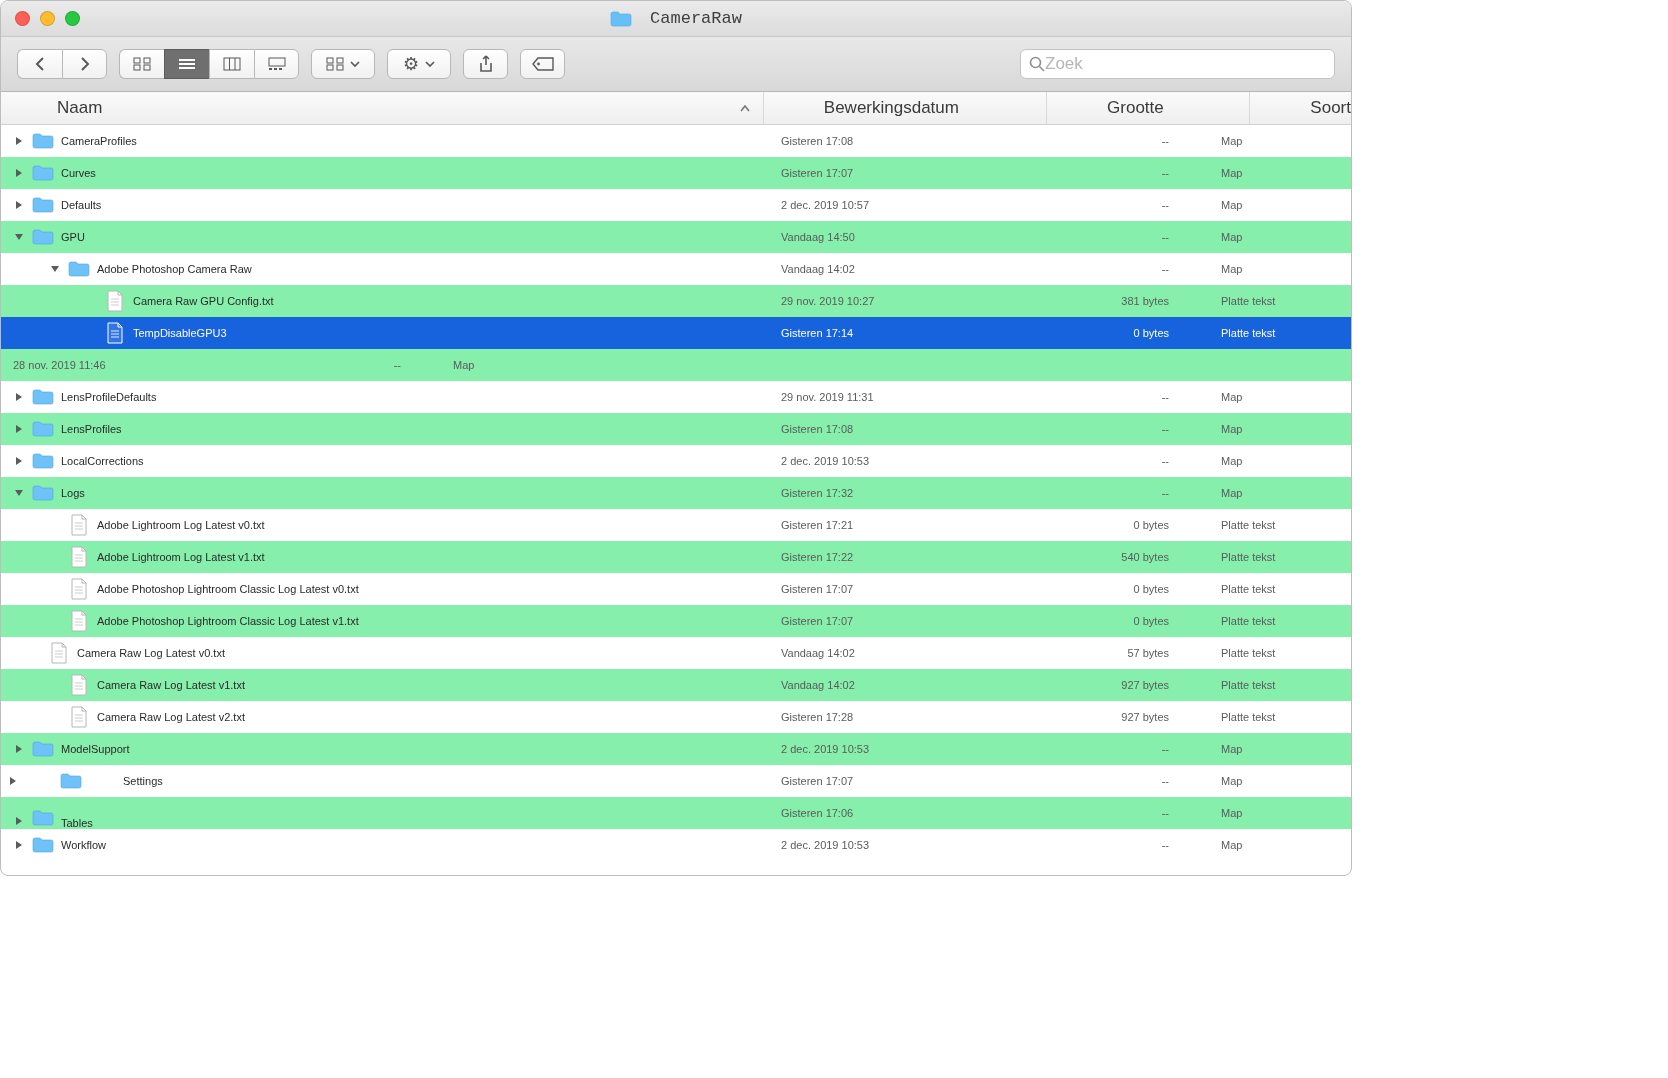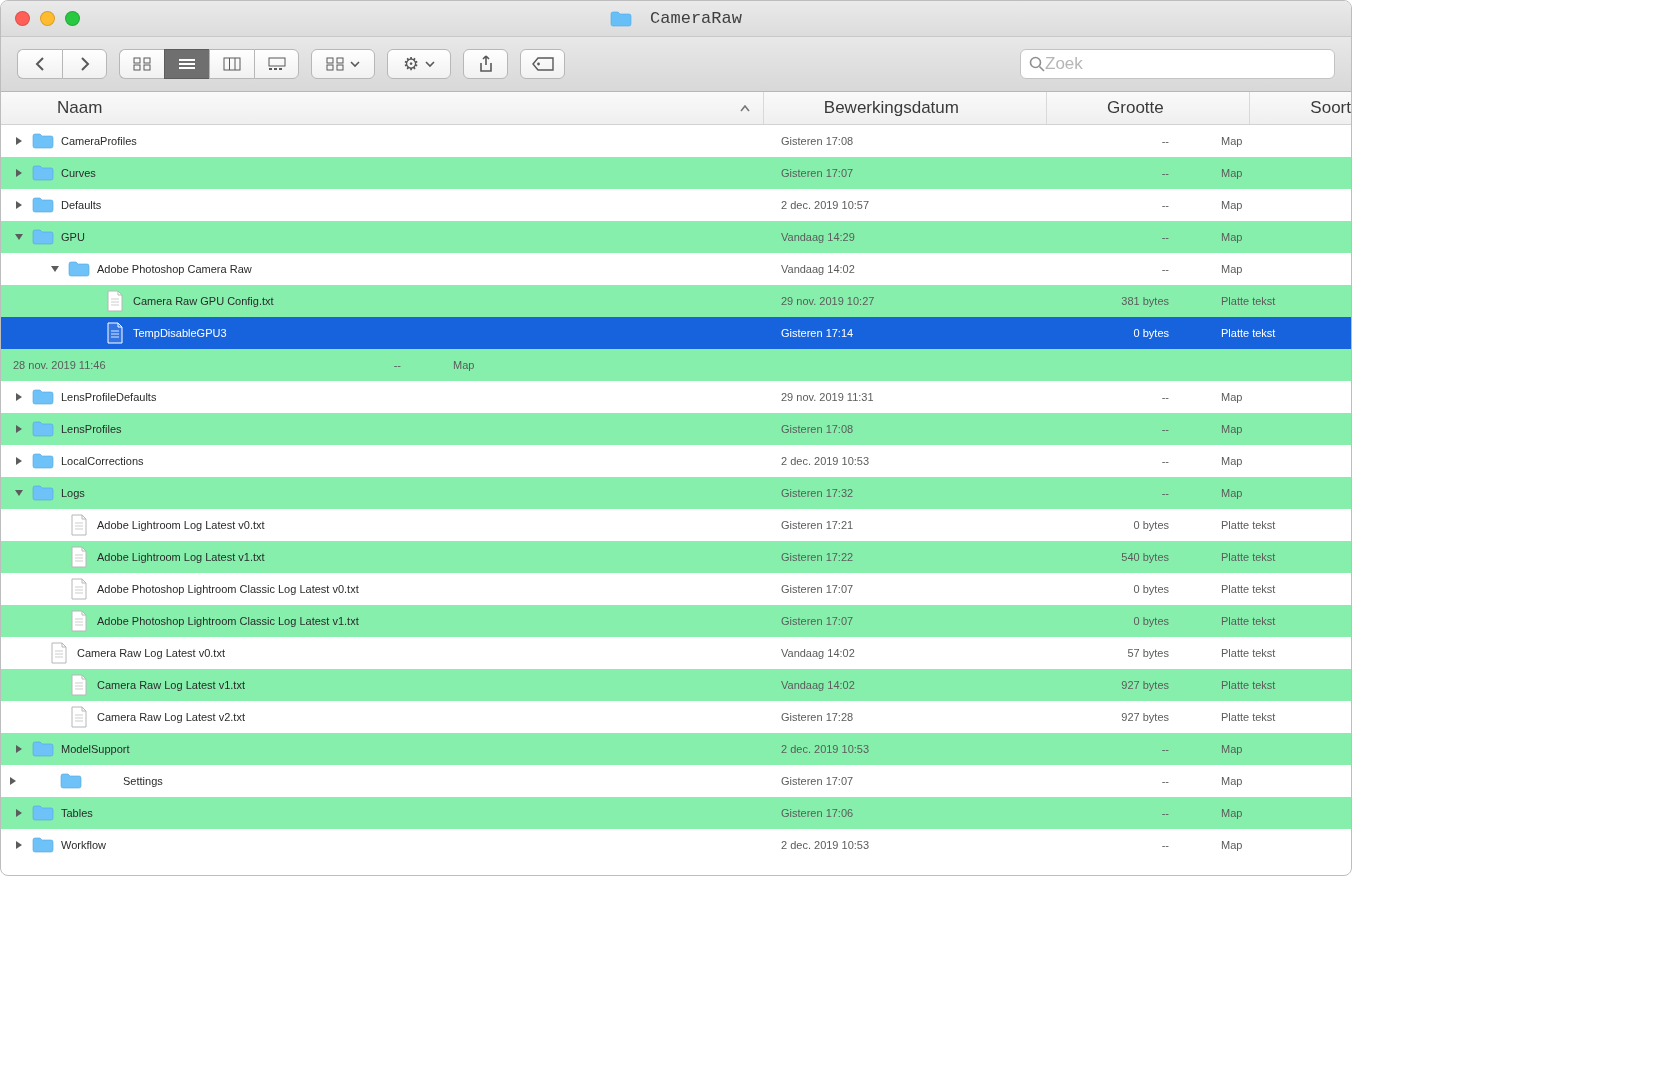--- a/index.html
+++ b/index.html
@@ -308,21 +308,21 @@
               <path d="M1 2 L9 2 L5 8 Z" fill="currentColor"></path>
             </svg>
           </span>
           <span class="icon-slot folder-row-icon">
             <svg width="22" height="16" viewBox="0 0 22 16">
               <path d="M1 3 Q1 1 3 1 L8 1 L10 3 L19 3 Q21 3 21 5 L21 13 Q21 15 19 15 L3 15 Q1 15 1 13 Z" fill="#6fc2f7" stroke="#4aa4e2" stroke-width="0.6"></path>
             </svg>
           </span>
           <span class="name-text">GPU</span>
         </div>
-        <div class="cell date">Vandaag 14:29</div>
+        <div class="cell date">Vandaag 14:50</div>
         <div class="cell size">--</div>
         <div class="cell kind">Map</div>
       </div>
       <div class="row">
         <div class="cell name" style="padding-left: 46px;">
           <span class="disc">
             <svg width="10" height="10" viewBox="0 0 10 10">
               <path d="M1 2 L9 2 L5 8 Z" fill="currentColor"></path>
             </svg>
           </span>
@@ -606,21 +606,21 @@
               <path d="M1 3 Q1 1 3 1 L8 1 L10 3 L19 3 Q21 3 21 5 L21 13 Q21 15 19 15 L3 15 Q1 15 1 13 Z" fill="#6fc2f7" stroke="#4aa4e2" stroke-width="0.6"></path>
             </svg>
           </span>
           <span class="name-text">Settings</span>
         </div>
         <div class="cell date">Gisteren 17:07</div>
         <div class="cell size">--</div>
         <div class="cell kind">Map</div>
       </div>
       <div class="row alt">
-        <div class="cell name" style="padding-left: 10px;">
+        <div class="cell name" style="padding-left: 10px; align-items: flex-end;">
           <span class="disc">
             <svg width="10" height="10" viewBox="0 0 10 10">
               <path d="M2 1 L8 5 L2 9 Z" fill="currentColor"></path>
             </svg>
           </span>
           <span class="icon-slot folder-row-icon">
             <svg width="22" height="16" viewBox="0 0 22 16">
               <path d="M1 3 Q1 1 3 1 L8 1 L10 3 L19 3 Q21 3 21 5 L21 13 Q21 15 19 15 L3 15 Q1 15 1 13 Z" fill="#6fc2f7" stroke="#4aa4e2" stroke-width="0.6"></path>
             </svg>
           </span>

